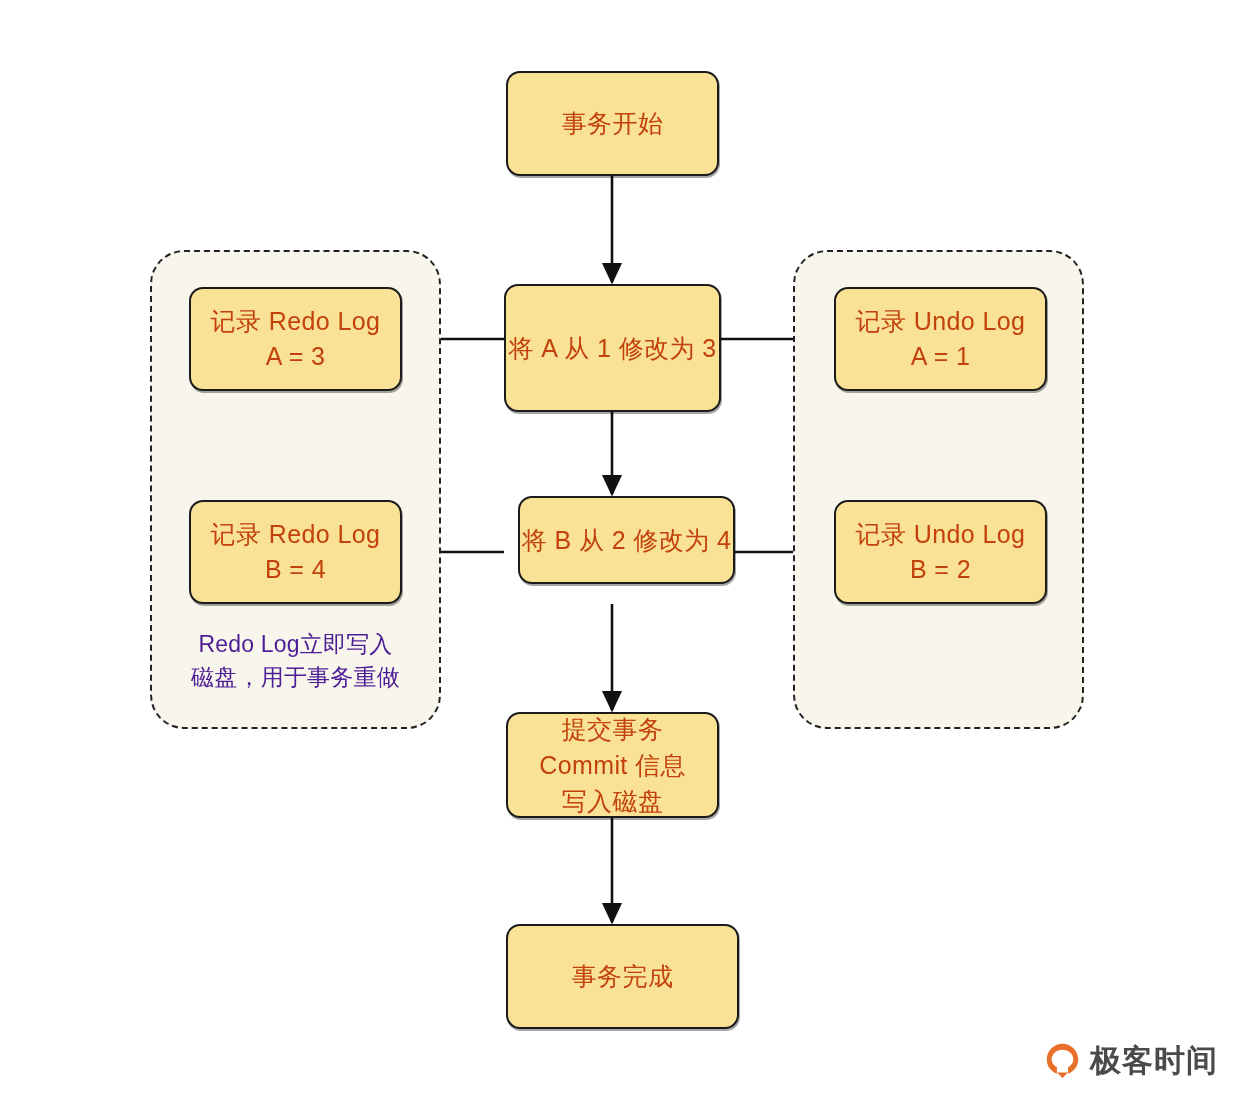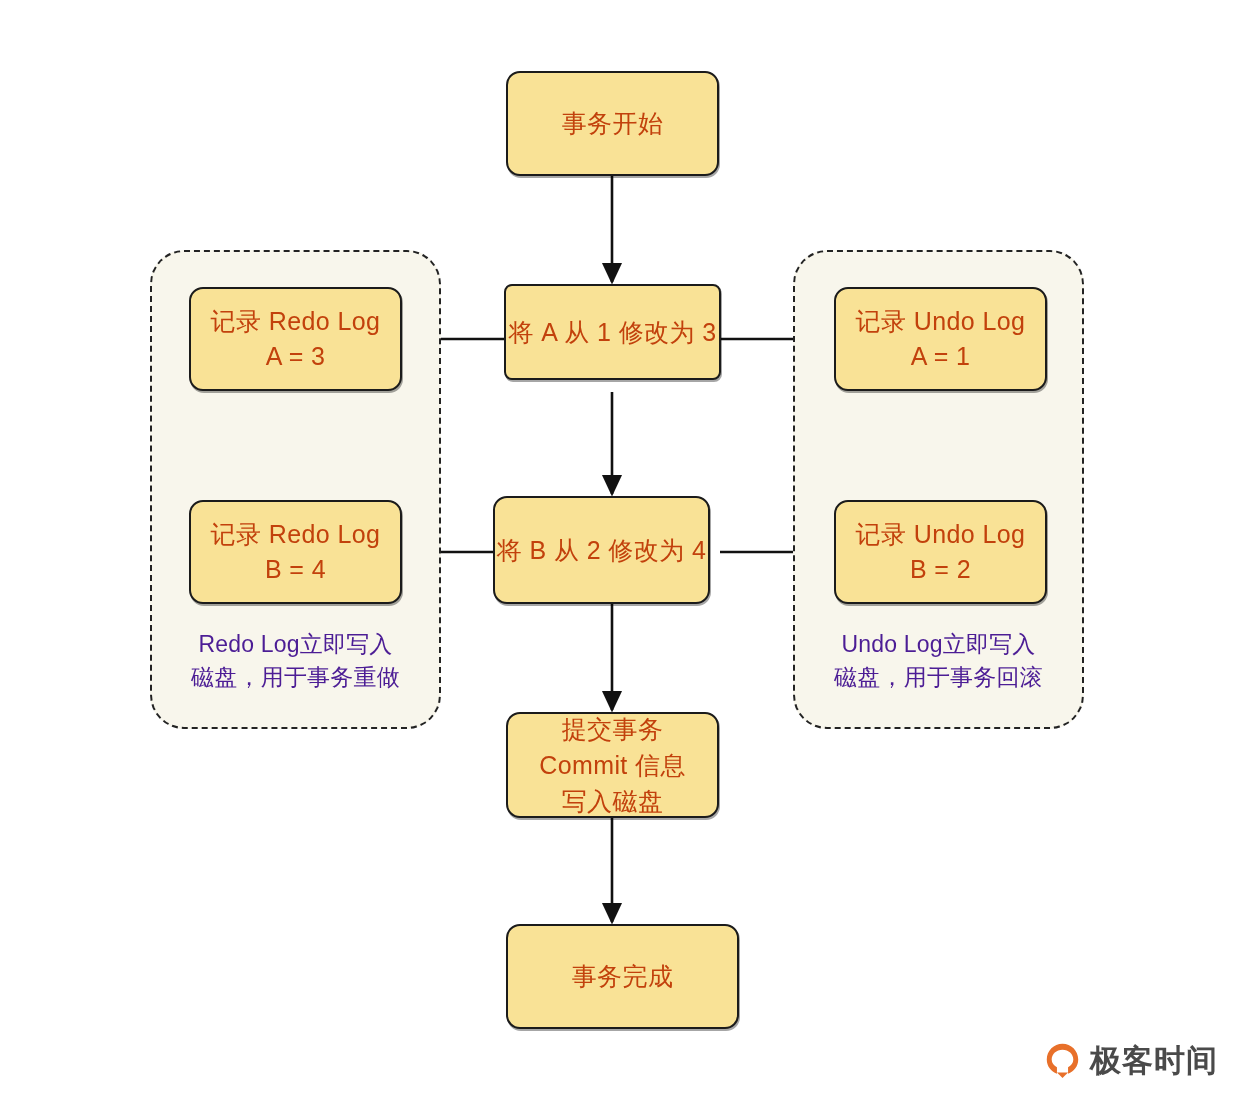--- a/index.html
+++ b/index.html
@@ -110,28 +110,26 @@
     <line x1="504" y1="552" x2="410" y2="552" stroke="#111111" stroke-width="2.6" marker-end="url(#arrow)"></line>
 
     <line x1="720" y1="552" x2="826" y2="552" stroke="#111111" stroke-width="2.6" marker-end="url(#arrow)"></line>
   </svg>
 
   <div class="group-box" style="left:150px; top:250px; width:291px; height:479px;"></div>
   <div class="group-caption" style="left:160px; top:628px; width:271px;">Redo Log立即写入
 磁盘，用于事务重做</div>
 
   <div class="group-box" style="left:793px; top:250px; width:291px; height:479px;"></div>
-  <div class="group-caption" style="left:803px; top:628px; width:271px;">Undo Log立即写入
-磁盘，用于事务回滚</div>
 
   <div class="node" style="left:506px; top:71px; width:213px; height:105px;">事务开始</div>
 
-  <div class="node" style="left:504px; top:284px; width:217px; height:96px;border-radius:8px;">将 A 从 1 修改为 3</div>
+  <div class="node" style="left:504px; top:284px; width:217px; height:128px;">将 A 从 1 修改为 3</div>
 
-  <div class="node" style="left:493px; top:496px; width:217px; height:108px;">将 B 从 2 修改为 4</div>
+  <div class="node" style="left:518px; top:496px; width:217px; height:88px;">将 B 从 2 修改为 4</div>
 
   <div class="node" style="left:189px; top:287px; width:213px; height:104px;">记录 Redo Log
 A = 3</div>
 
   <div class="node" style="left:189px; top:500px; width:213px; height:104px;">记录 Redo Log
 B = 4</div>
 
   <div class="node" style="left:834px; top:287px; width:213px; height:104px;">记录 Undo Log
 A = 1</div>
 

